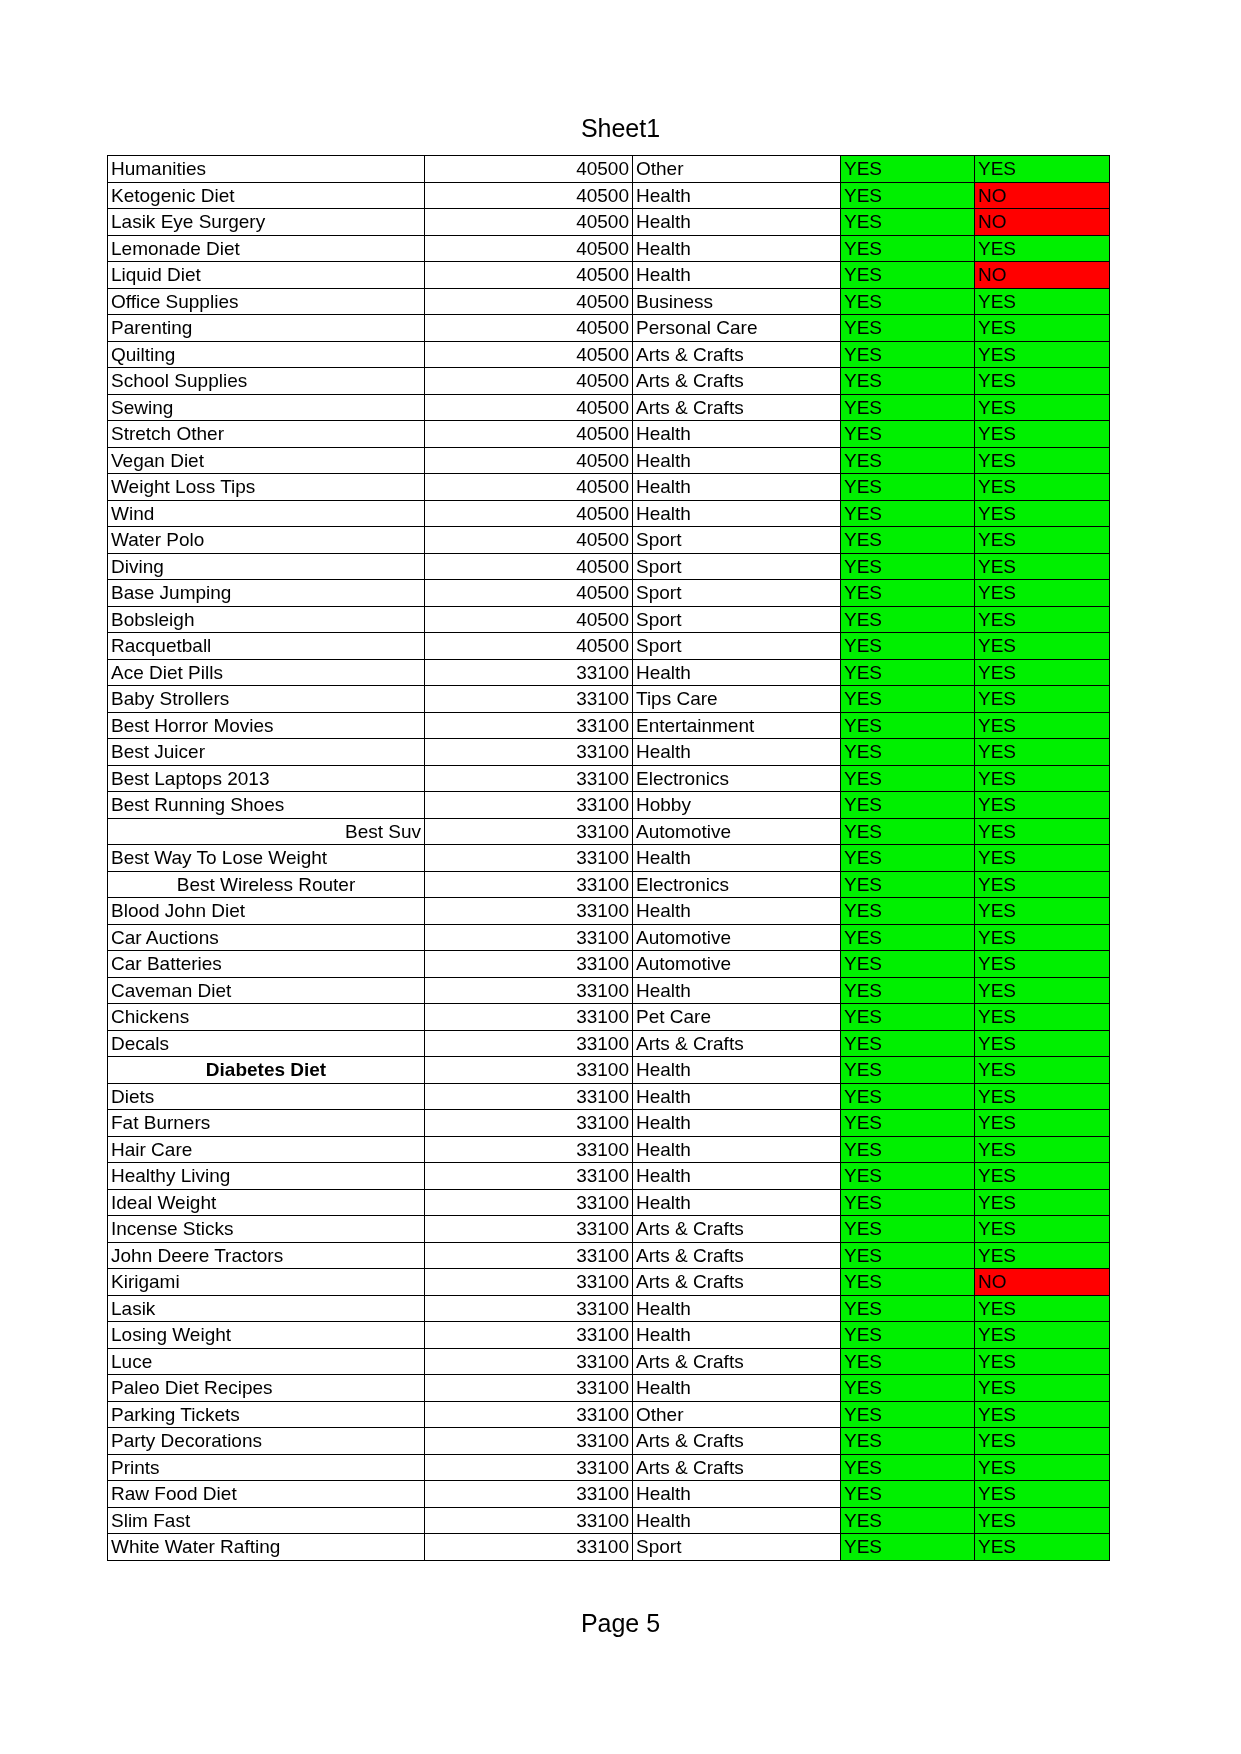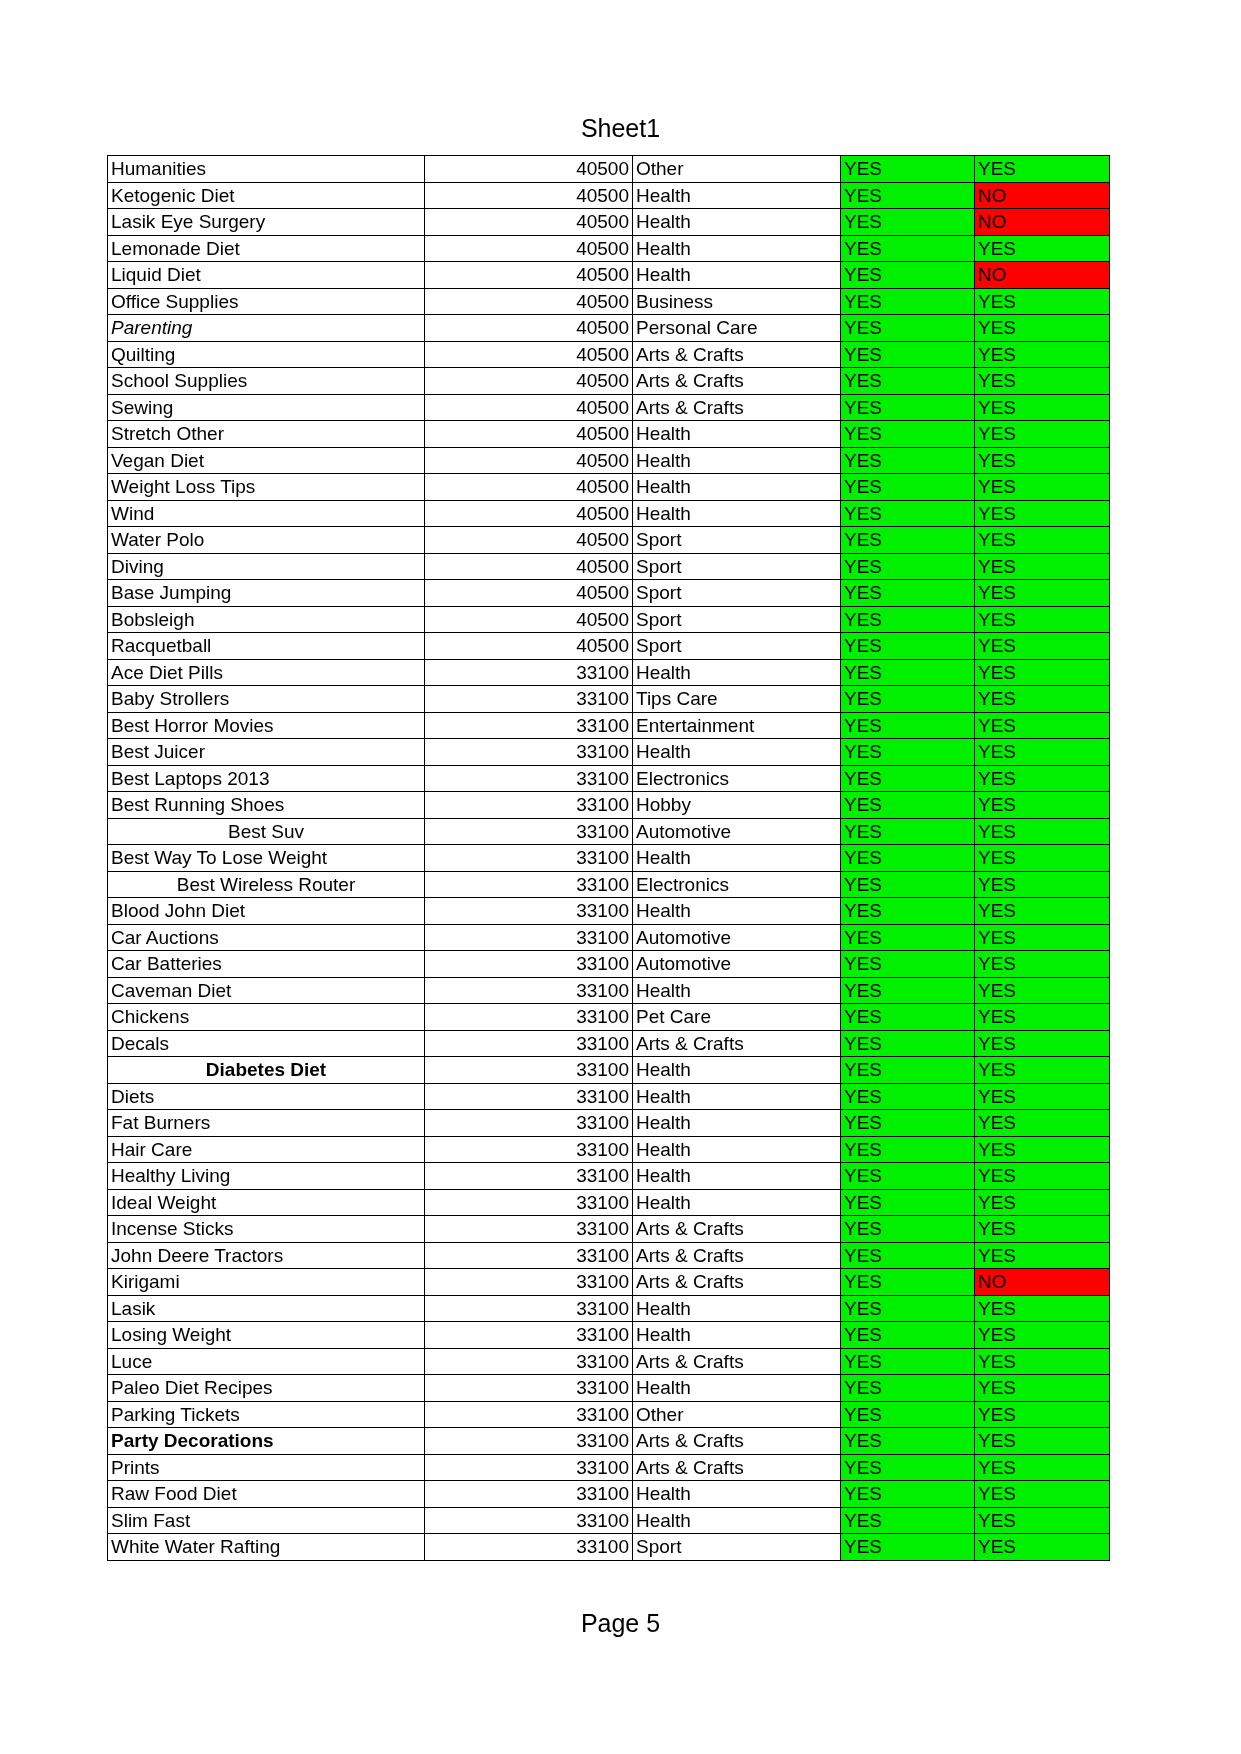--- a/index.html
+++ b/index.html
@@ -108,21 +108,21 @@
         <td style="text-align: left; background: rgb(255, 0, 0);">NO</td>
       </tr>
       <tr>
         <td style="text-align: left;">Office Supplies</td>
         <td style="text-align: right;">40500</td>
         <td style="text-align: left;">Business</td>
         <td style="text-align: left; background: rgb(0, 240, 0);">YES</td>
         <td style="text-align: left; background: rgb(0, 240, 0);">YES</td>
       </tr>
       <tr>
-        <td style="text-align: left; font-style: italic;">Parenting</td>
+        <td style="text-align: left;">Parenting</td>
         <td style="text-align: right;">40500</td>
         <td style="text-align: left;">Personal Care</td>
         <td style="text-align: left; background: rgb(0, 240, 0);">YES</td>
         <td style="text-align: left; background: rgb(0, 240, 0);">YES</td>
       </tr>
       <tr>
         <td style="text-align: left;">Quilting</td>
         <td style="text-align: right;">40500</td>
         <td style="text-align: left;">Arts &amp; Crafts</td>
         <td style="text-align: left; background: rgb(0, 240, 0);">YES</td>
@@ -241,21 +241,21 @@
         <td style="text-align: left; background: rgb(0, 240, 0);">YES</td>
       </tr>
       <tr>
         <td style="text-align: left;">Best Running Shoes</td>
         <td style="text-align: right;">33100</td>
         <td style="text-align: left;">Hobby</td>
         <td style="text-align: left; background: rgb(0, 240, 0);">YES</td>
         <td style="text-align: left; background: rgb(0, 240, 0);">YES</td>
       </tr>
       <tr>
-        <td style="text-align: center;">Best Suv</td>
+        <td style="text-align: right;">Best Suv</td>
         <td style="text-align: right;">33100</td>
         <td style="text-align: left;">Automotive</td>
         <td style="text-align: left; background: rgb(0, 240, 0);">YES</td>
         <td style="text-align: left; background: rgb(0, 240, 0);">YES</td>
       </tr>
       <tr>
         <td style="text-align: left;">Best Way To Lose Weight</td>
         <td style="text-align: right;">33100</td>
         <td style="text-align: left;">Health</td>
         <td style="text-align: left; background: rgb(0, 240, 0);">YES</td>
@@ -402,21 +402,21 @@
         <td style="text-align: left; background: rgb(0, 240, 0);">YES</td>
       </tr>
       <tr>
         <td style="text-align: left;">Parking Tickets</td>
         <td style="text-align: right;">33100</td>
         <td style="text-align: left;">Other</td>
         <td style="text-align: left; background: rgb(0, 240, 0);">YES</td>
         <td style="text-align: left; background: rgb(0, 240, 0);">YES</td>
       </tr>
       <tr>
-        <td style="text-align: left; font-weight: bold;">Party Decorations</td>
+        <td style="text-align: left;">Party Decorations</td>
         <td style="text-align: right;">33100</td>
         <td style="text-align: left;">Arts &amp; Crafts</td>
         <td style="text-align: left; background: rgb(0, 240, 0);">YES</td>
         <td style="text-align: left; background: rgb(0, 240, 0);">YES</td>
       </tr>
       <tr>
         <td style="text-align: left;">Prints</td>
         <td style="text-align: right;">33100</td>
         <td style="text-align: left;">Arts &amp; Crafts</td>
         <td style="text-align: left; background: rgb(0, 240, 0);">YES</td>

